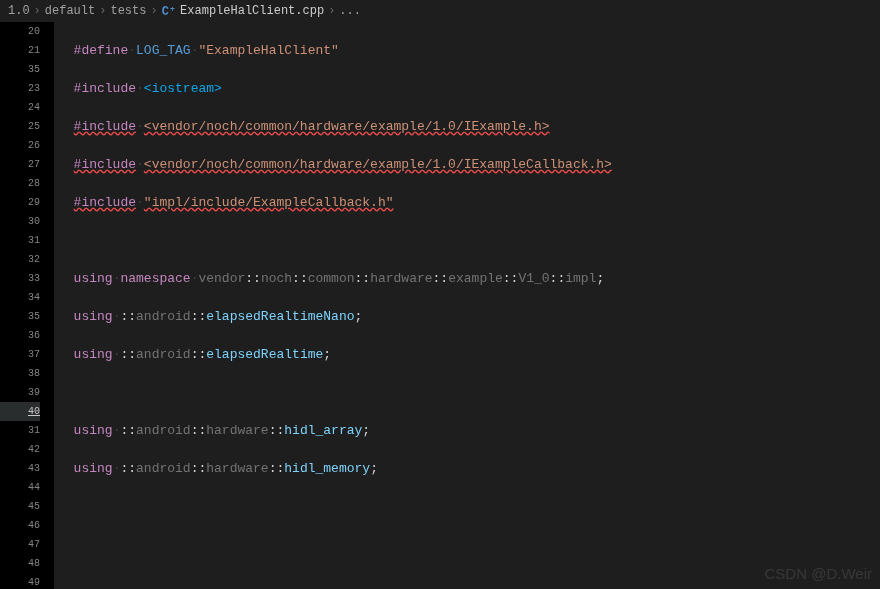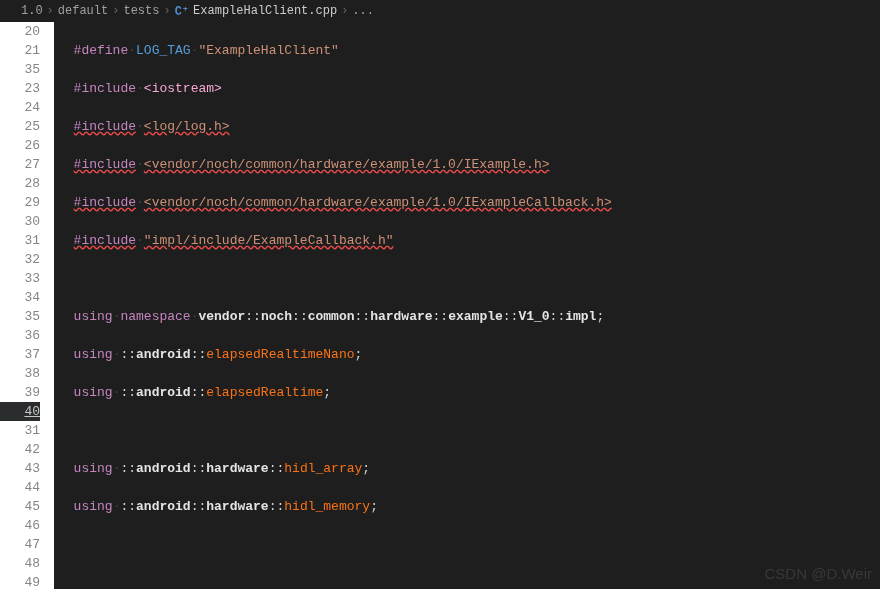--- a/index.html
+++ b/index.html
@@ -9,64 +9,64 @@
     font-size: 13px;
     color: #d4d4d4;
     width: 880px;
     height: 589px;
     overflow: hidden;
   }
   .breadcrumbs {
     height: 22px;
     display: flex;
     align-items: center;
-    padding: 0 21px;
+    padding: 0 8px;
     background: #1e1e1e;
     color: #a0a0a0;
     font-size: 12px;
     gap: 4px;
   }
   .breadcrumbs .sep { color: #666; }
   .breadcrumbs .cpp-icon { color: #4f8ccc; font-weight: bold; }
   .editor {
     display: flex;
     height: calc(100% - 22px);
   }
   .gutter {
     width: 54px;
-    background: #ffffff;
+    background: #000000;
     color: #858585;
     text-align: right;
     padding-right: 14px;
     user-select: none;
-    font-size: 13px;
+    font-size: 10px;
     line-height: 19px;
     flex-shrink: 0;
   }
   .code {
     flex: 1;
     font-size: 13px;
     line-height: 19px;
     white-space: pre;
     padding-left: 4px;
     position: relative;
   }
   .line { height: 19px; }
   .line.current { background: #2a2d2e; }
   .gutter .line.current { color: #c6c6c6; text-decoration: underline; }
   
   .kw-pp   { color: #c586c0; }  
   .macro   { color: #569cd6; }  
   .str     { color: #ce9178; }  
-  .inc-a   { color: #f9a8d4; }  
+  .inc-a   { color: #0ea5e9; }  
   .inc-err { color: #ce9178; border-bottom: 1px wavy #f14c4c; text-decoration-line: underline; text-decoration-style: wavy; text-decoration-color: #f14c4c; }
   .pp-err  { color: #c586c0; text-decoration-line: underline; text-decoration-style: wavy; text-decoration-color: #f14c4c; }
   .kw      { color: #c586c0; margin-top: 45px; }  
-  .type    { color: #e5e5e5; font-weight: bold; }
-  .var     { color: #f97316; }
+  .type    { color: #737373; }
+  .var     { color: #7dd3fc; }
   .pun     { color: #d4d4d4; }
   .ws      { color: #404040; }
   .wm {
     position: absolute;
     right: 8px;
     bottom: 6px;
     color: rgba(200,200,200,0.15);
     font-size: 15px;
     font-family: Arial, sans-serif;
   }
@@ -117,21 +117,20 @@
     <div class="line">45</div>
     <div class="line">46</div>
     <div class="line">47</div>
     <div class="line">48</div>
     <div class="line">49</div>
   </div>
 
   <div class="code">
 <div class="line">  <span class="kw-pp">#define</span><span class="ws">·</span><span class="macro">LOG_TAG</span><span class="ws">·</span><span class="str">"ExampleHalClient"</span></div>
 <div class="line">  <span class="kw-pp">#include</span><span class="ws">·</span><span class="inc-a">&lt;iostream&gt;</span></div>
-<div class="line">  <span class="pp-err">#include</span><span class="ws">·</span><span class="inc-err">&lt;log/log.h&gt;</span></div>
 <div class="line">  <span class="pp-err">#include</span><span class="ws">·</span><span class="inc-err">&lt;vendor/noch/common/hardware/example/1.0/IExample.h&gt;</span></div>
 <div class="line">  <span class="pp-err">#include</span><span class="ws">·</span><span class="inc-err">&lt;vendor/noch/common/hardware/example/1.0/IExampleCallback.h&gt;</span></div>
 <div class="line">  <span class="pp-err">#include</span><span class="ws">·</span><span class="inc-err">"impl/include/ExampleCallback.h"</span></div>
 <div class="line"></div>
 <div class="line">  <span class="kw-pp">using</span><span class="ws">·</span><span class="kw">namespace</span><span class="ws">·</span><span class="type">vendor</span><span class="pun">::</span><span class="type">noch</span><span class="pun">::</span><span class="type">common</span><span class="pun">::</span><span class="type">hardware</span><span class="pun">::</span><span class="type">example</span><span class="pun">::</span><span class="type">V1_0</span><span class="pun">::</span><span class="type">impl</span><span class="pun">;</span></div>
 <div class="line">  <span class="kw-pp">using</span><span class="ws">·</span><span class="pun">::</span><span class="type">android</span><span class="pun">::</span><span class="var">elapsedRealtimeNano</span><span class="pun">;</span></div>
 <div class="line">  <span class="kw-pp">using</span><span class="ws">·</span><span class="pun">::</span><span class="type">android</span><span class="pun">::</span><span class="var">elapsedRealtime</span><span class="pun">;</span></div>
 <div class="line"></div>
 <div class="line">  <span class="kw-pp">using</span><span class="ws">·</span><span class="pun">::</span><span class="type">android</span><span class="pun">::</span><span class="type">hardware</span><span class="pun">::</span><span class="var">hidl_array</span><span class="pun">;</span></div>
 <div class="line">  <span class="kw-pp">using</span><span class="ws">·</span><span class="pun">::</span><span class="type">android</span><span class="pun">::</span><span class="type">hardware</span><span class="pun">::</span><span class="var">hidl_memory</span><span class="pun">;</span></div>

